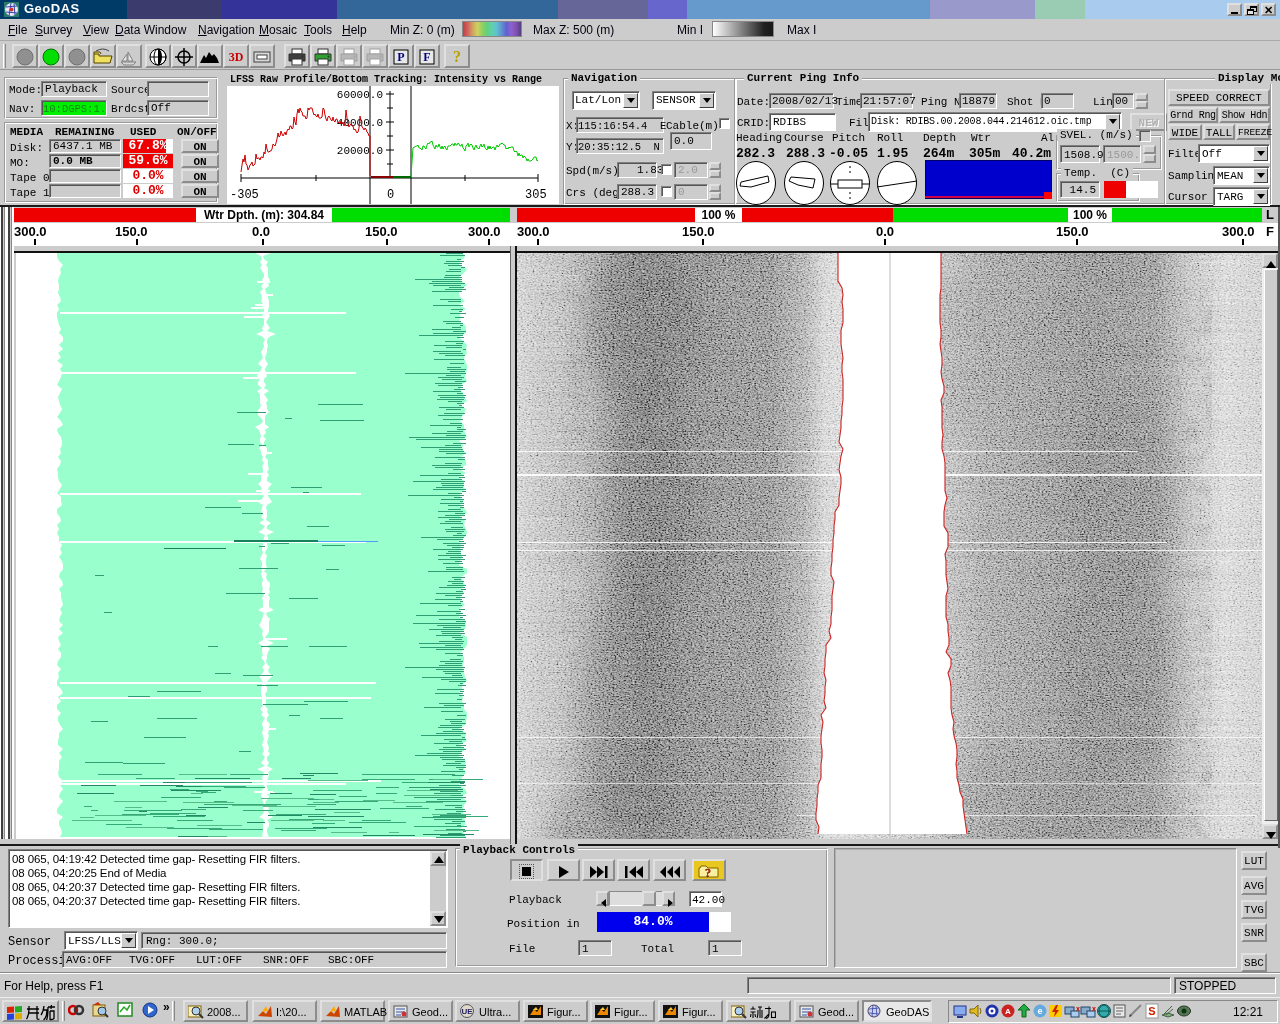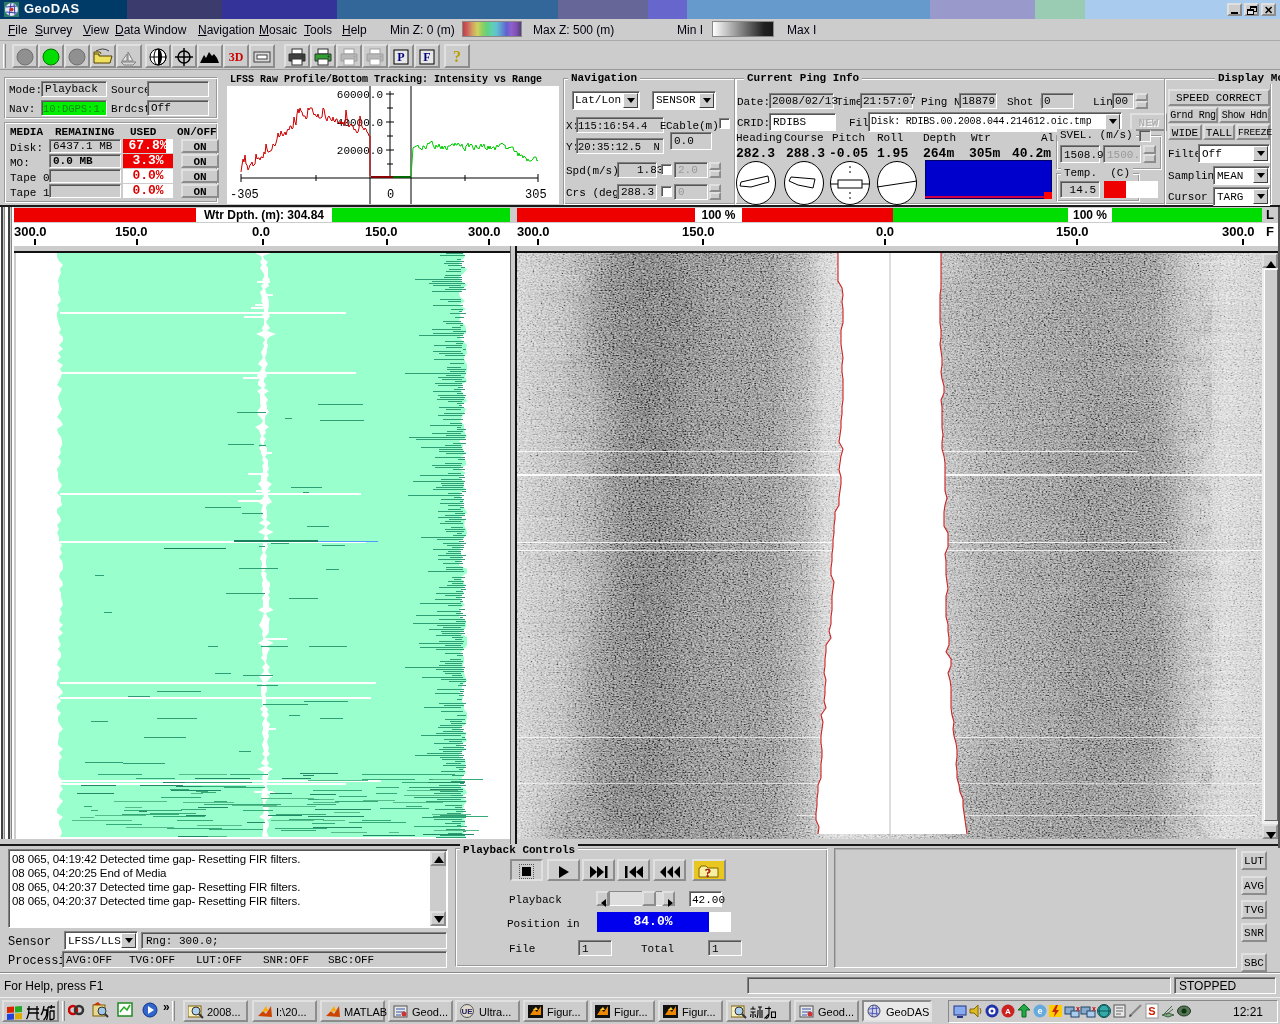--- a/index.html
+++ b/index.html
@@ -140,21 +140,21 @@
  <span class="blbl" style="left:5px;top:3px;">MEDIA</span>
  <span class="blbl" style="left:50px;top:3px;">REMAINING</span>
  <span class="blbl" style="left:125px;top:3px;">USED</span>
  <span class="blbl" style="left:172px;top:3px;">ON/OFF</span>
       <span class="lbl" style="left:5px;top:19px;">Disk:</span>
       <span class="lbl fld" style="left:44px;top:16px;width:72px;height:14px;padding:0 3px;font-size:11px;">6437.1 MB</span>
       <span class="blbl" style="left:118px;top:16px;width:50px;height:14px;background:linear-gradient(90deg,#ee0000 0,#ee0000 43px,#ffffff 43px);color:#ffffff;text-align:center;font-size:13px;line-height:14px;">67.8%</span>
       <span class="btn2 blbl" style="left:176px;top:16px;width:38px;height:14px;text-align:center;font-size:11px;line-height:12px;">ON</span>
       <span class="lbl" style="left:5px;top:34px;">MO:</span>
       <span class="lbl fld" style="left:44px;top:31px;width:72px;height:14px;padding:0 3px;font-size:11px;font-weight:bold;">0.0 MB</span>
-      <span class="blbl" style="left:118px;top:31px;width:50px;height:14px;background:#ee0000;color:#ffffff;text-align:center;font-size:13px;line-height:14px;">3.3%</span>
+      <span class="blbl" style="left:118px;top:31px;width:50px;height:14px;background:#ee0000;color:#ffffff;text-align:center;font-size:13px;line-height:14px;">59.6%</span>
       <span class="btn2 blbl" style="left:176px;top:31px;width:38px;height:14px;text-align:center;font-size:11px;line-height:12px;">ON</span>
       <span class="lbl" style="left:5px;top:49px;">Tape 0</span>
       <span class="lbl fld" style="left:44px;top:46px;width:72px;height:14px;padding:0 3px;font-size:11px;"></span>
       <span class="blbl" style="left:118px;top:46px;width:50px;height:14px;background:#ffffff;color:#dd0000;text-align:center;font-size:13px;line-height:14px;">0.0%</span>
       <span class="btn2 blbl" style="left:176px;top:46px;width:38px;height:14px;text-align:center;font-size:11px;line-height:12px;">ON</span>
       <span class="lbl" style="left:5px;top:64px;">Tape 1</span>
       <span class="lbl fld" style="left:44px;top:61px;width:72px;height:14px;padding:0 3px;font-size:11px;"></span>
       <span class="blbl" style="left:118px;top:61px;width:50px;height:14px;background:#ffffff;color:#dd0000;text-align:center;font-size:13px;line-height:14px;">0.0%</span>
       <span class="btn2 blbl" style="left:176px;top:61px;width:38px;height:14px;text-align:center;font-size:11px;line-height:12px;">ON</span>
     </div>

